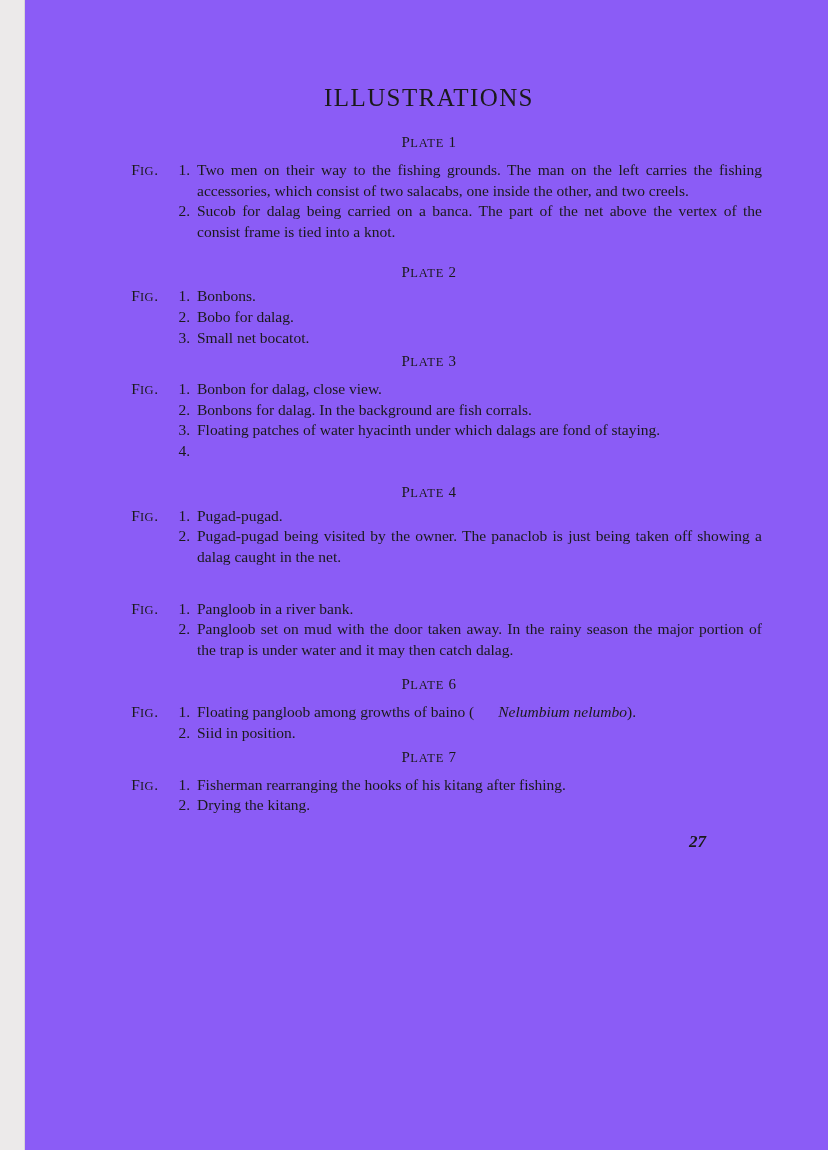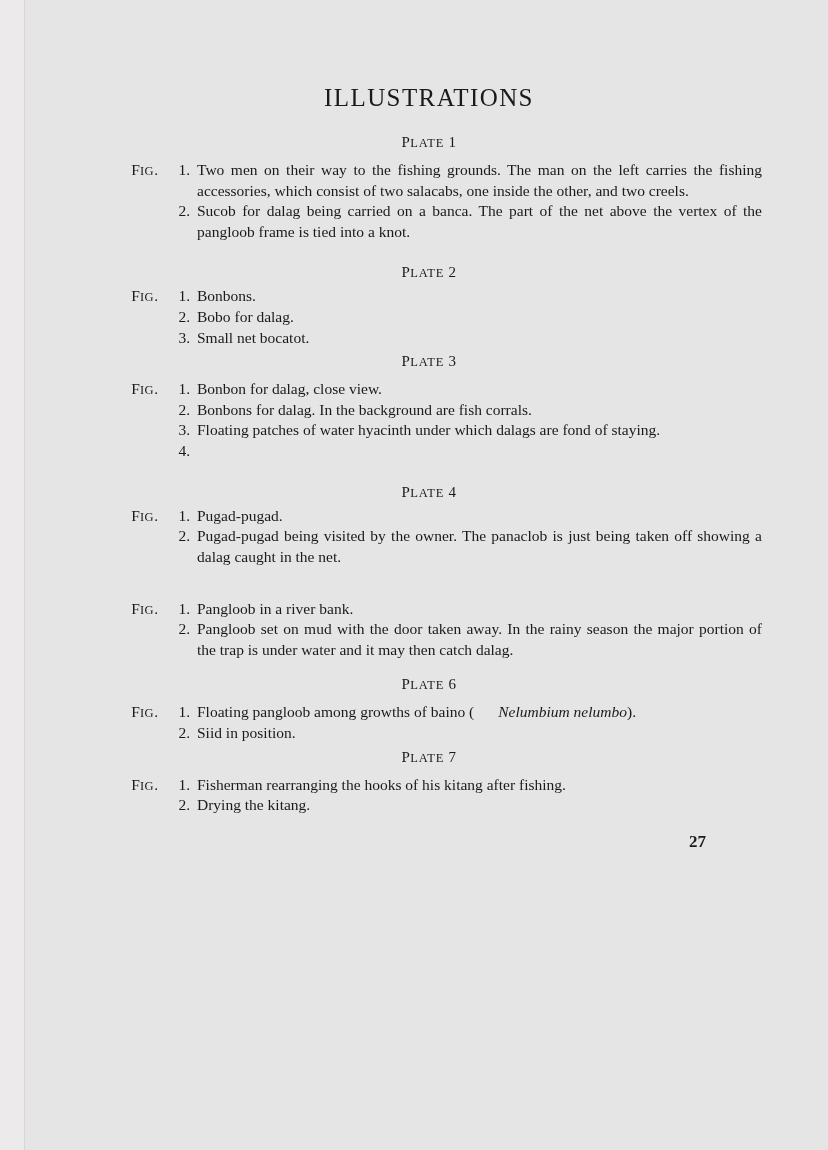--- a/index.html
+++ b/index.html
@@ -13,21 +13,21 @@
     font-family: "Liberation Serif", serif;
     color: #1a1a1a;
     position: relative;
     overflow: hidden;
   }
   .page {
     position: absolute;
     left: 0; top: 0;
     width: 828px;
     height: 1150px;
-    background: #e5e5e5;
+    background: #8b5cf6;
   }
   .left-margin-strip {
     position: absolute;
     left: 0; top: 0;
     width: 24px;
     height: 1150px;
     background: #eceaea;
     border-right: 1px solid #d8d6d6;
   }
   .content {
@@ -92,20 +92,21 @@
   .gap-lg { height: 22px; }
   .gap-md { height: 16px; }
   .gap-sm { height: 9px; }
   .gap-xs { height: 5px; }
   .page-num {
     text-align: right;
     font-size: 17px;
     font-weight: bold;
     margin-top: 16px;
     padding-right: 56px;
+    font-style: italic;
   }
   i { font-style: italic; margin-left: 24px; }
 </style>
 </head>
 <body>
 
 <div class="page">
   <div class="left-margin-strip"></div>
 
   <div class="content">
@@ -117,21 +118,21 @@
     </div>
     <div class="gap-sm"></div>
     <div class="entry">
       <div class="fig-label"><span class="fg">F</span><span class="fg-sc">IG</span><span class="fg">.</span></div>
       <div class="num">1.</div>
       <div class="text">Two men on their way to the fishing grounds.   The man on the left carries the fishing accessories, which consist of two salacabs, one inside the other, and two creels.</div>
     </div>
     <div class="entry">
       <div class="fig-label"></div>
       <div class="num">2.</div>
-      <div class="text">Sucob for dalag being carried on a banca.  The part of the net above the vertex of the pangloob frame is tied into a knot.</div>
+      <div class="text">Sucob for dalag being carried on a banca.  The part of the net above the vertex of the consist frame is tied into a knot.</div>
     </div>
 
     <div class="gap-lg"></div>
 
     <div class="plate-head">
       <span class="pl-big">P</span><span class="pl-sc">LATE</span> <span class="pl-big">2</span>
     </div>
     <div class="gap-xs"></div>
     <div class="entry">
       <div class="fig-label"><span class="fg">F</span><span class="fg-sc">IG</span><span class="fg">.</span></div>

